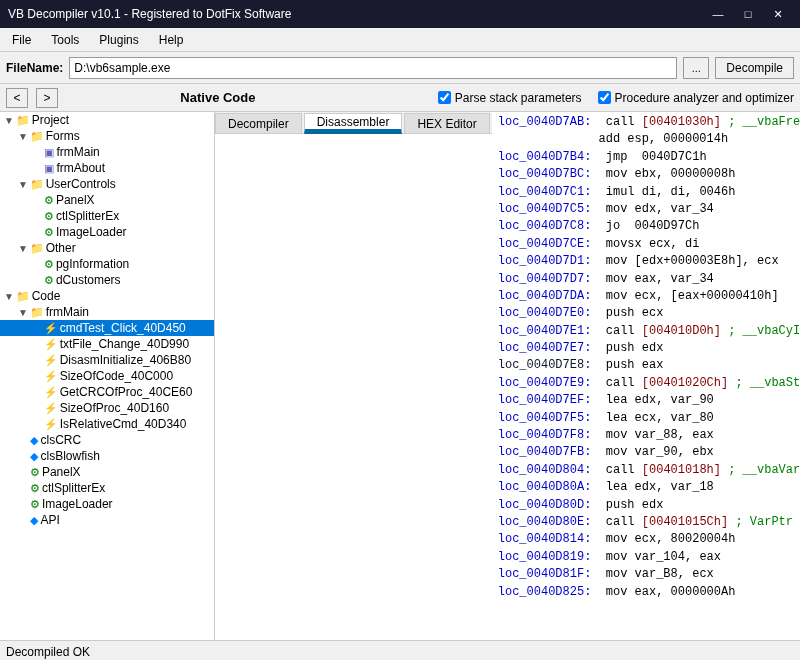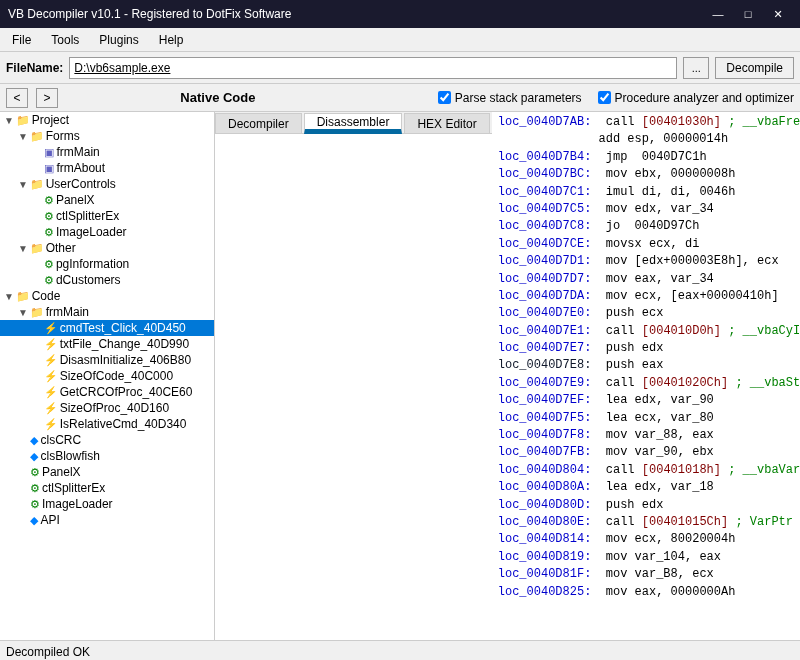--- a/index.html
+++ b/index.html
@@ -10,21 +10,21 @@
     #titlebar .win-controls { display: flex; gap: 2px; }
     #titlebar .win-btn { width: 28px; height: 20px; background: transparent; border: none; color: white; cursor: pointer; display: flex; align-items: center; justify-content: center; font-size: 11px; }
     
     
     #menubar { background: #f0f0f0; padding: 2px 4px; border-bottom: 1px solid #ccc; display: flex; gap: 4px; height: 24px; align-items: center; }
     .menu-item { padding: 2px 8px; cursor: pointer; font-size: 12px; }
     
     
     #filebar { background: #f0f0f0; padding: 4px 6px; display: flex; align-items: center; gap: 6px; height: 32px; border-bottom: 1px solid #ccc; }
     #filebar label { font-size: 12px; font-weight: bold; }
-    #filename-input { flex: 1; height: 22px; border: 1px solid #999; padding: 2px 4px; font-size: 12px; background: white; text-decoration: underline; }
+    #filename-input { flex: 1; height: 22px; border: 1px solid #999; padding: 2px 4px; font-size: 12px; background: white; }
     #browse-btn { width: 26px; height: 22px; border: 1px solid #999; background: #f0f0f0; cursor: pointer; font-size: 11px; display: flex; align-items: center; justify-content: center; }
     #decompile-btn { height: 22px; padding: 0 10px; border: 1px solid #999; background: #f0f0f0; cursor: pointer; font-size: 12px; font-weight: normal; }
     
     
     #toolbar { background: #f0f0f0; padding: 2px 6px; display: flex; align-items: center; gap: 8px; height: 28px; border-bottom: 1px solid #ccc; }
     .nav-btn { width: 22px; height: 20px; border: 1px solid #999; background: #f0f0f0; cursor: pointer; font-size: 12px; display: flex; align-items: center; justify-content: center; }
     .toolbar-title { font-size: 13px; font-weight: bold; flex: 1; text-align: center; margin-left: -60px; }
     .toolbar-checks { display: flex; align-items: center; gap: 16px; margin-left: auto; }
     .check-item { display: flex; align-items: center; gap: 4px; font-size: 12px; cursor: pointer; }
     .check-item input { cursor: pointer; }

